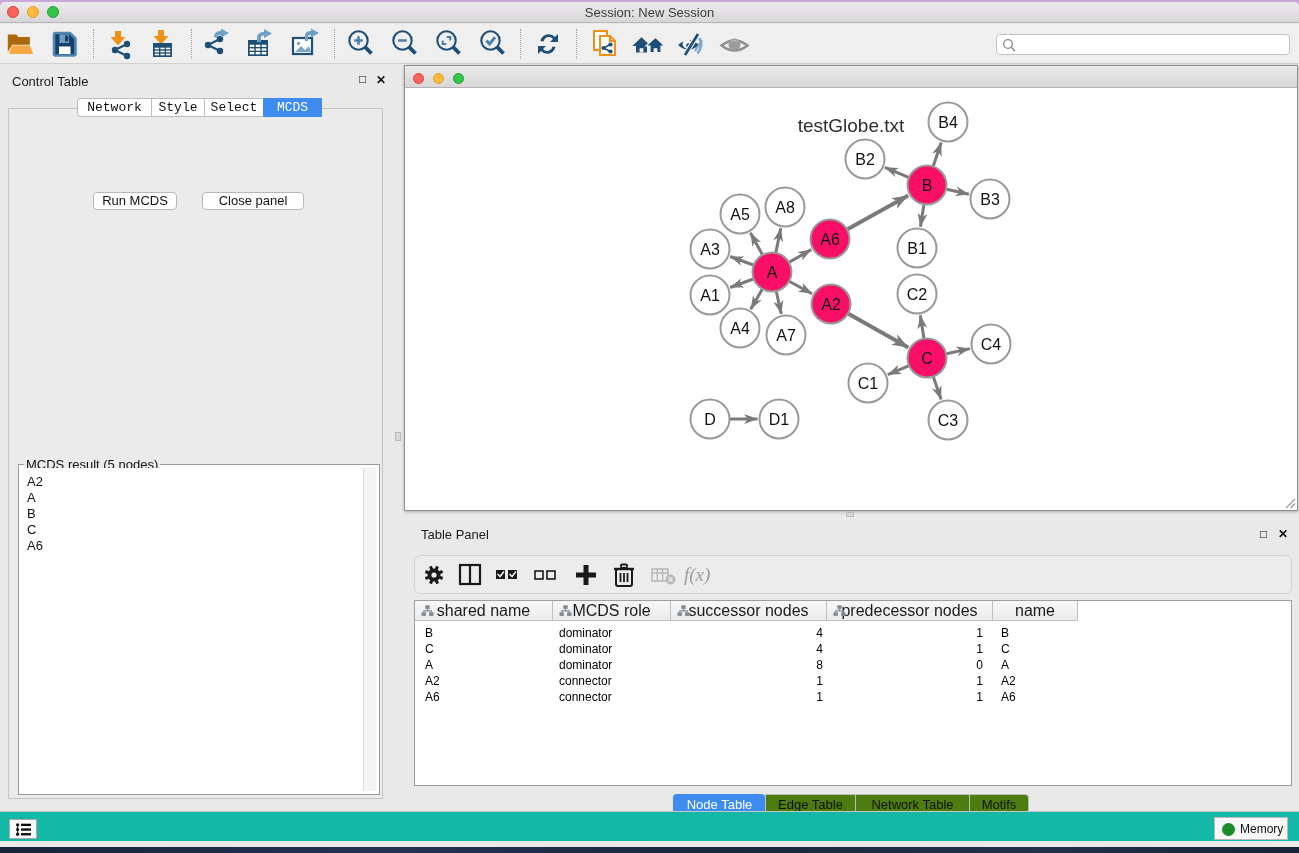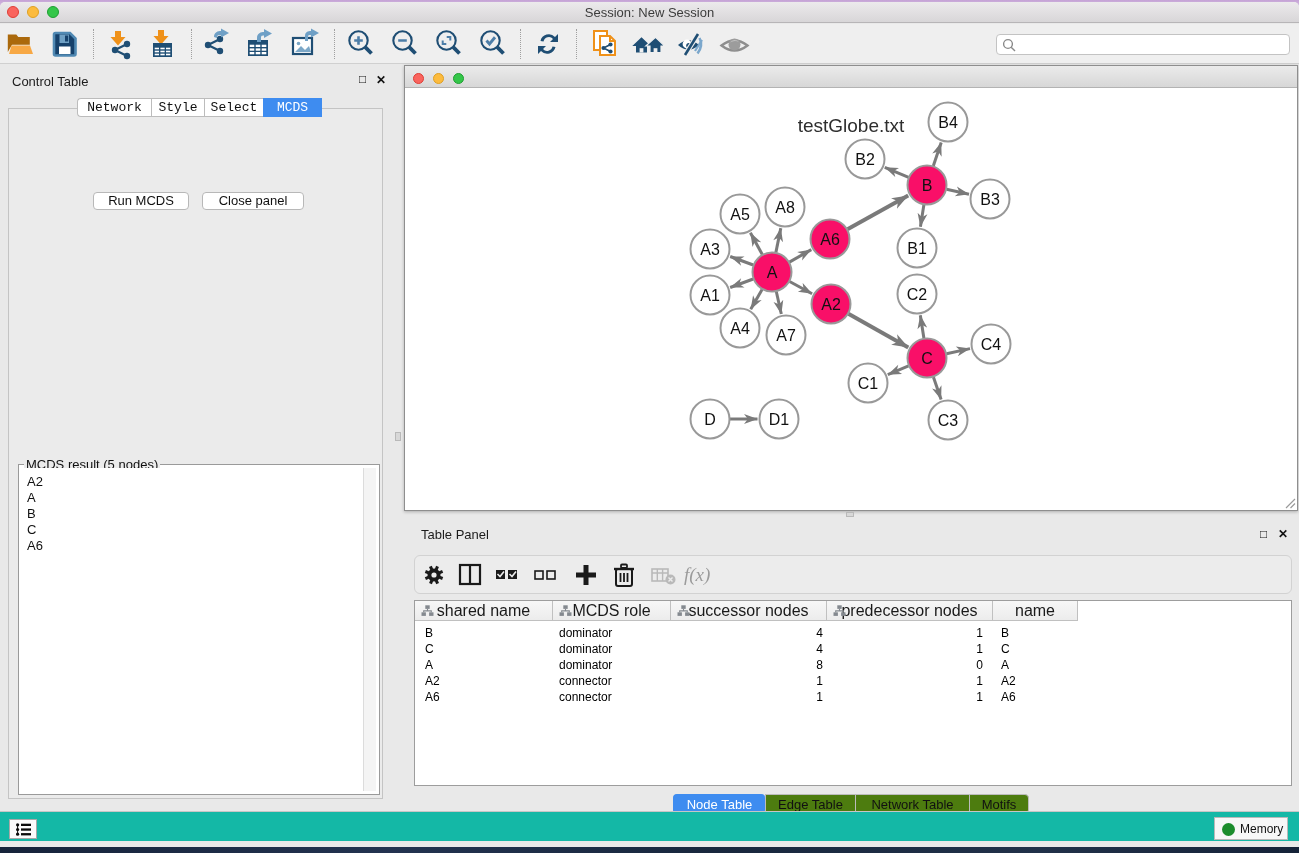--- a/index.html
+++ b/index.html
@@ -221,21 +221,21 @@
     <div class="hdr">Control Table</div>
     <div class="winbtns" style="left:359px; top:8px;">□</div>
     <div class="winbtns" style="left:376px; font-weight:bold;">✕</div>
     <div id="tabpane"></div>
     <div id="tabs">
       <div class="tab" style="width:74px">Network</div>
       <div class="tab" style="width:53px">Style</div>
       <div class="tab" style="width:59px">Select</div>
       <div class="tab sel" style="width:59px">MCDS</div>
     </div>
-    <div class="pbtn" style="left:93px; top:128px; width:96px;text-align:center;">Run MCDS</div>
+    <div class="pbtn" style="left:93px; top:128px; width:84px;text-align:center;">Run MCDS</div>
     <div class="pbtn" style="left:202px; top:128px; width:102px;">Close panel</div>
     <div id="fieldset">
       <div class="legend">MCDS result (5 nodes)</div>
       <div id="mcdslist">A2<br>A<br>B<br>C<br>A6</div>
       <div id="mcdsscroll"></div>
     </div>
   </div>
   <div id="netwin">
     <svg style="position:absolute;left:0;top:0" width="5" height="5" viewBox="0 0 5 5">
         <path d="M0 0 L5 0 L0 5 Z" fill="#2e5fc0"></path>

